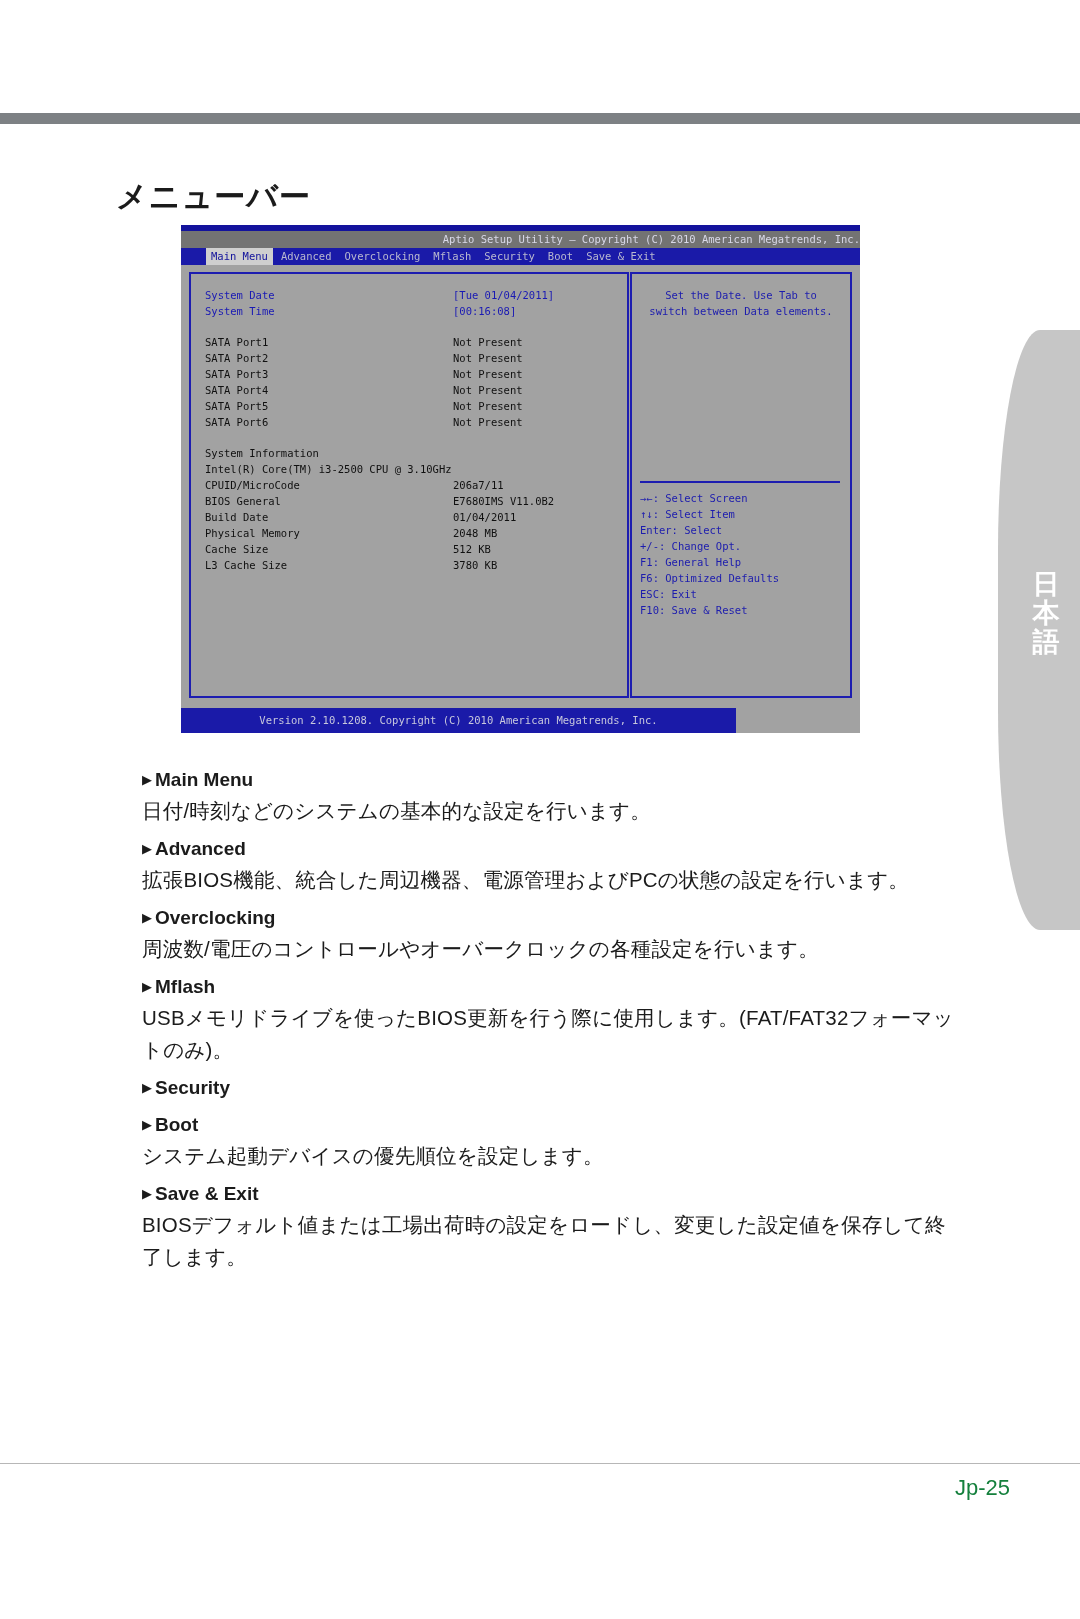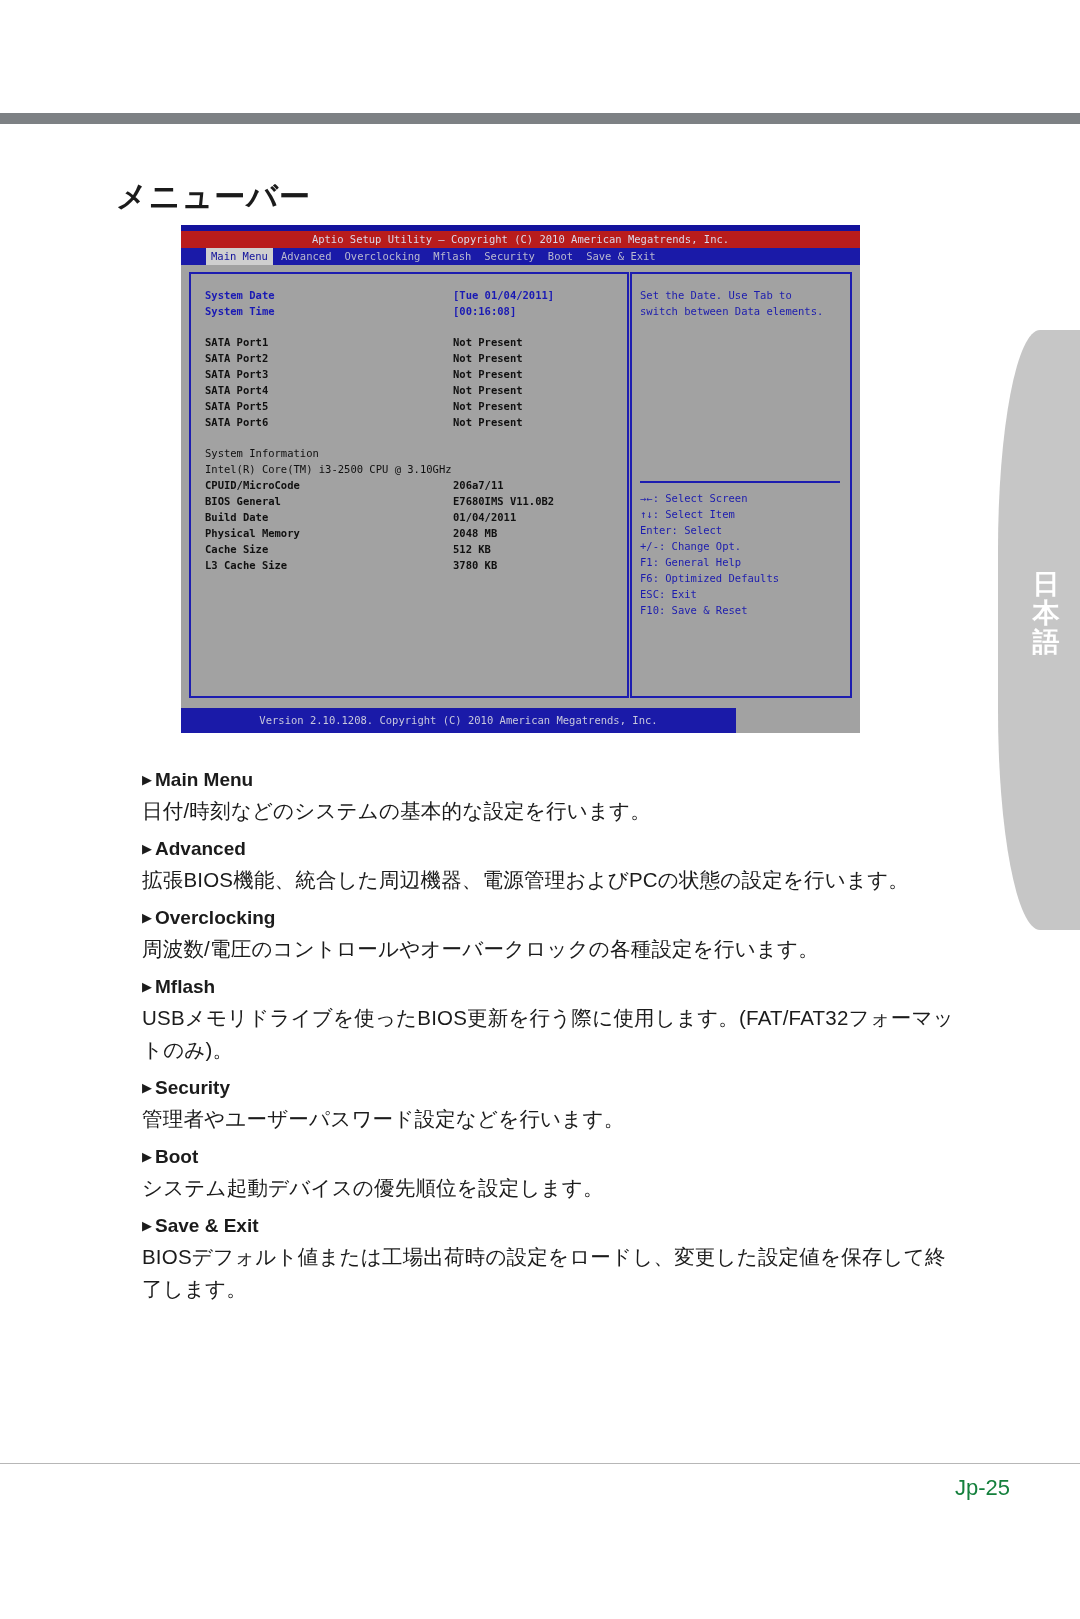--- a/index.html
+++ b/index.html
@@ -79,23 +79,23 @@
     left: 0; top: 0;
     width: 679px;
     height: 6px;
     background: #13129c;
   }
   .bios-header {
     position: absolute;
     left: 0; top: 6px;
     width: 679px;
     height: 17px;
-    background: #b91c1c;
+    background: #737373;
     color: #d9d9e8;
-    text-align: center;
+    text-align: right;
     line-height: 17px;
     font-size: 10.5px;
     white-space: nowrap;
   }
   .bios-tabs {
     position: absolute;
     left: 0; top: 23px;
     width: 679px;
     height: 17px;
     background: #1a1aa8;
@@ -141,33 +141,33 @@
     height: 426px;
     border: 2px solid #1d1db0;
     border-left: 2px solid #1d1db0;
     box-sizing: border-box;
     padding: 13px 8px 0 8px;
   }
   .bios-row {
     display: flex;
     line-height: 16px;
     white-space: pre;
-    font-weight: bold;
   }
   .bios-row .k { width: 248px; }
   .bios-row .v { }
   .bios-row.sel .k { color: #1919b4; }
   .bios-row.sel .v { color: #1919b4; }
   .bios-gap { height: 15px; }
   .bios-plain { line-height: 16px; white-space: pre; }
 
   .help-text {
     color: #1c1cae;
     line-height: 16px;
     white-space: pre-line;
+    text-align: center;
   }
   .help-divider {
     position: absolute;
     left: 8px;
     top: 207px;
     width: 200px;
     height: 0;
     border-top: 2px solid #1d1db0;
   }
   .help-keys {
@@ -367,21 +367,20 @@
     <div class="sec-body">周波数/電圧のコントロールやオーバークロックの各種設定を行います。</div>
   </div>
 
   <div class="sec">
     <div class="sec-head"><span class="bullet">▶</span><span>Mflash</span></div>
     <div class="sec-body">USBメモリドライブを使ったBIOS更新を行う際に使用します。(FAT/FAT32フォーマットのみ)。</div>
   </div>
 
   <div class="sec">
     <div class="sec-head"><span class="bullet">▶</span><span>Security</span></div>
-    <div class="sec-body">管理者やユーザーパスワード設定などを行います。</div>
   </div>
 
   <div class="sec">
     <div class="sec-head"><span class="bullet">▶</span><span>Boot</span></div>
     <div class="sec-body">システム起動デバイスの優先順位を設定します。</div>
   </div>
 
   <div class="sec">
     <div class="sec-head"><span class="bullet">▶</span><span>Save &amp; Exit</span></div>
     <div class="sec-body">BIOSデフォルト値または工場出荷時の設定をロードし、変更した設定値を保存して終了します。</div>

